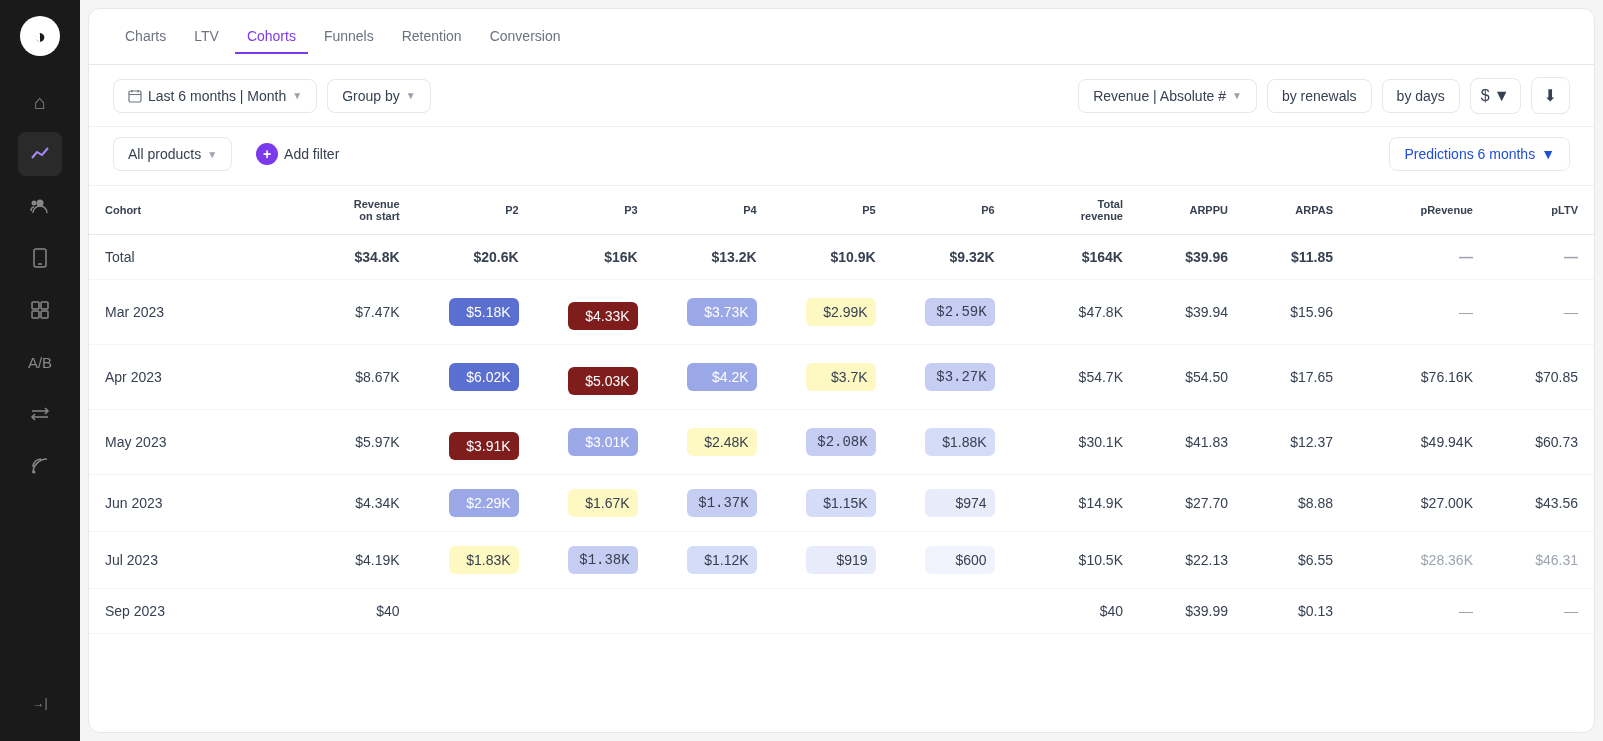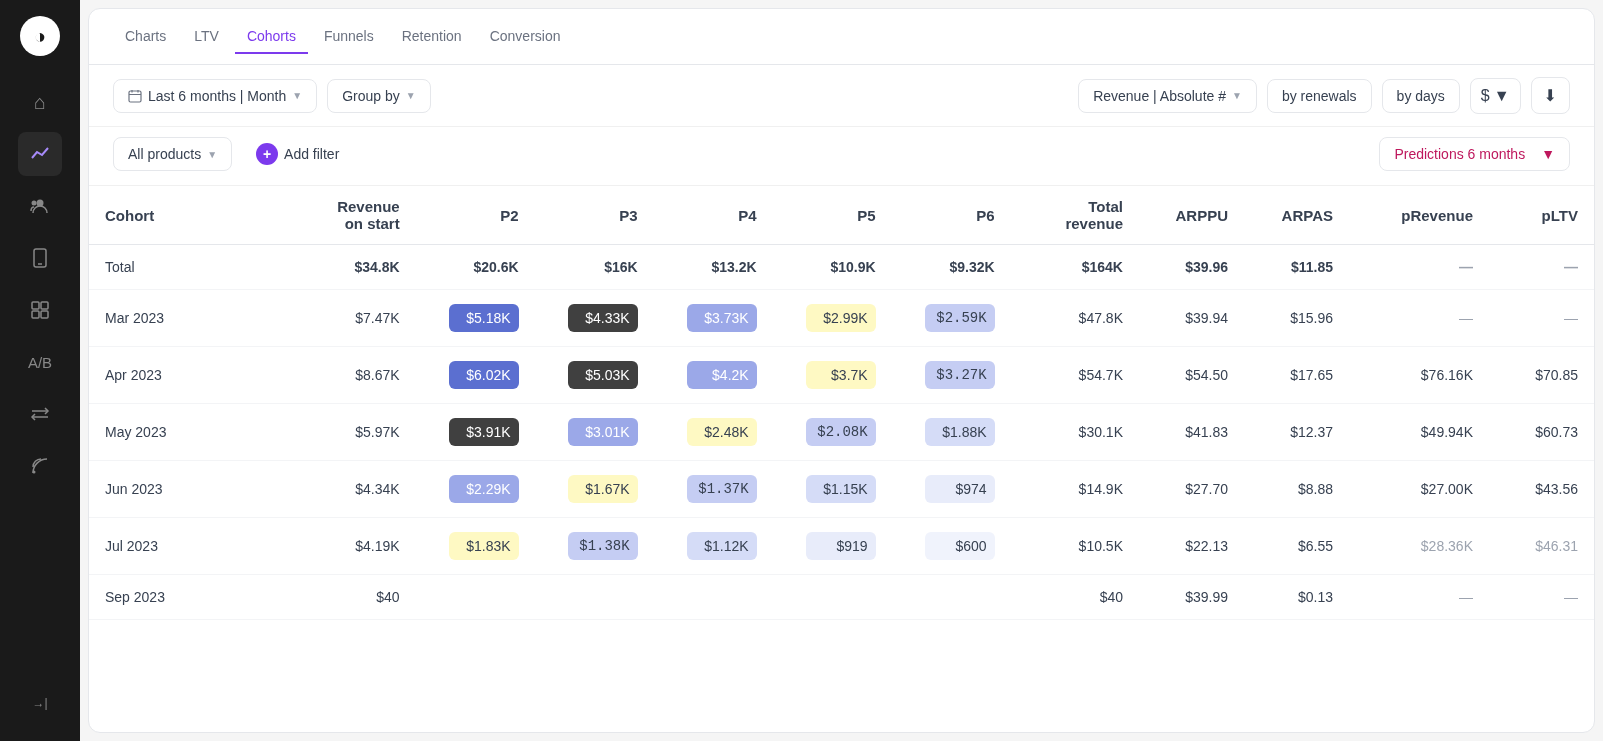--- a/index.html
+++ b/index.html
@@ -149,47 +149,47 @@
     .filter-row {
       display: flex;
       align-items: center;
       padding: 8px 24px 12px;
       gap: 10px;
       border-bottom: 1px solid #f0f0f0;
     }
     .filter-row-right { margin-left: auto; }
 
     .predictions-btn {
-      display: flex; align-items: center; gap: 16px;
+      display: flex; align-items: center; gap: 6px;
       padding: 8px 14px;
       border: 1px solid #e5e7eb;
       border-radius: 8px;
       font-size: 14px;
-      color: #be185d;
+      color: #1d4ed8;
       background: white;
       cursor: pointer;
       text-align: center;
     }
 
     .table-container {
       flex: 1;
       overflow: auto;
     }
 
     table {
       width: 100%;
       border-collapse: collapse;
       font-size: 14px;
     }
 
     thead th {
       padding: 12px 16px;
       text-align: right;
       font-weight: 600;
-      font-size: 15px;
+      font-size: 11px;
       color: #374151;
       border-bottom: 1px solid #e5e7eb;
       white-space: nowrap;
       background: white;
     }
     thead th:first-child {
       text-align: left;
     }
 
     tbody tr {
@@ -203,21 +203,21 @@
       font-size: 14px;
     }
     tbody td:first-child {
       text-align: left;
       font-weight: 500;
     }
 
     .total-row td { font-weight: 600; }
 
     .cell-blue-1 { background: #5b6fd0; color: white !important; border-radius: 4px; }
-    .cell-blue-2 { background: #404040; color: white !important; border-radius: 4px; }
+    .cell-blue-2 { background: #7f1d1d; color: white !important; border-radius: 4px; margin-top: 8px; }
     .cell-blue-3 { background: #9ba8e8; color: white !important; border-radius: 4px; }
     .cell-blue-4 { background: #fef9c3; color: #374151 !important; border-radius: 4px; }
     .cell-blue-5 { background: #c5cdf3; color: #374151 !important; border-radius: 4px; font-family: Liberation Mono, monospace; }
     .cell-blue-6 { background: #d5dcf7; color: #374151 !important; border-radius: 4px; }
     .cell-light { background: #e8ecfa; color: #374151 !important; border-radius: 4px; }
     .cell-lighter { background: #f0f3fc; color: #374151 !important; border-radius: 4px; }
 
     .col-cohort { width: 160px; }
     .col-revenue { width: 120px; }
     .col-p { width: 90px; }

